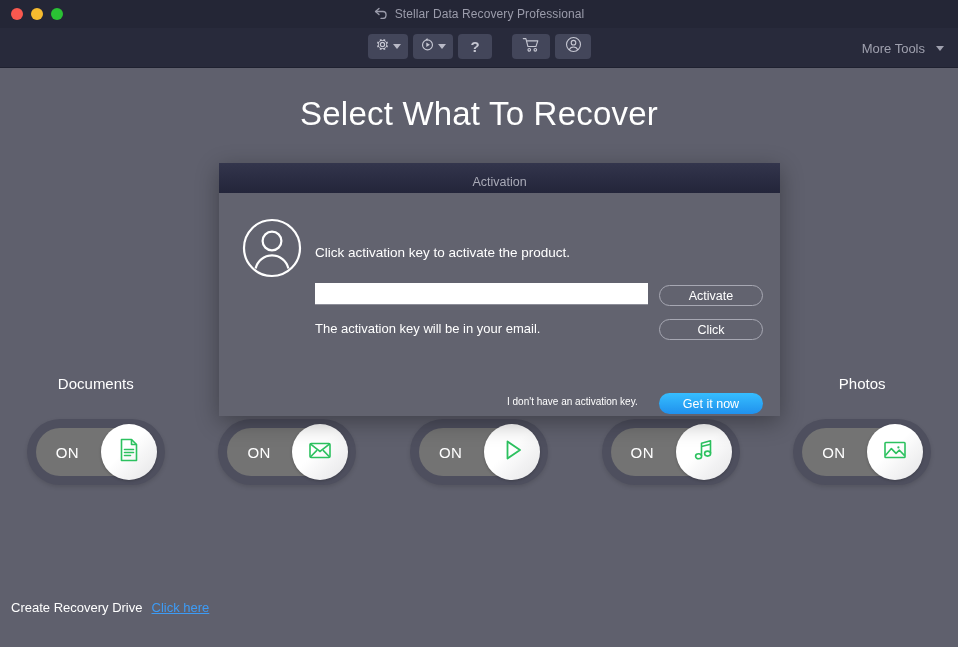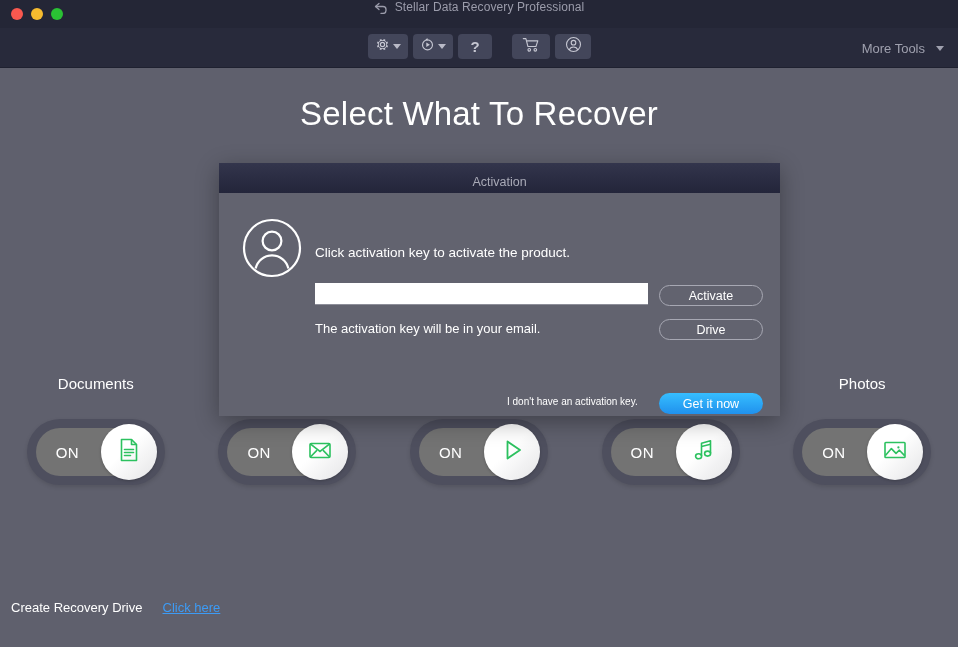--- a/index.html
+++ b/index.html
@@ -38,20 +38,21 @@
   .light { width: 12px; height: 12px; border-radius: 50%; }
   .light.red    { background: #f9584f; }
   .light.yellow { background: #f6bb2f; }
   .light.green  { background: #2ac134; }
 
   .title-center {
     position: absolute;
     left: 0; right: 0;
     top: 0; height: 28px;
     display: flex;
+    align-items: center;
     justify-content: center;
     gap: 7px;
     pointer-events: none;
   }
   .title-text {
     color: #9b9cab;
     font-size: 12px;
     letter-spacing: 0.1px;
   }
   .back-arrow-icon { display: block; }
@@ -201,21 +202,21 @@
     position: absolute;
     left: 0; bottom: 0;
     width: 958px;
     height: 68px;
   }
   .recovery-drive {
     position: absolute;
     left: 11px; top: 21px;
     display: flex;
     align-items: baseline;
-    gap: 20px;
+    gap: 9px;
   }
   .recovery-label {
     color: #ffffff;
     font-size: 13px;
   }
   .recovery-link {
     color: #3d9bf5;
     font-size: 13px;
     text-decoration: underline;
     cursor: pointer;
@@ -527,21 +528,21 @@
       </span>
 
       <div class="dialog-prompt">Click activation key to activate the product.</div>
 
       <input class="key-input" type="text" placeholder="" style="">
 
       <div class="key-hint">The activation key will be in your email.</div>
 
       <button class="pill-btn activate-btn">Activate</button>
 
-      <button class="pill-btn cancel-btn">Drive</button>
+      <button class="pill-btn cancel-btn">Click</button>
 
       <div class="no-key-text">I don't have an activation key.</div>
 
       <button class="get-now-btn">Get it now</button>
     </div>
   </div>
 
 </div>
 
 </body></html>

